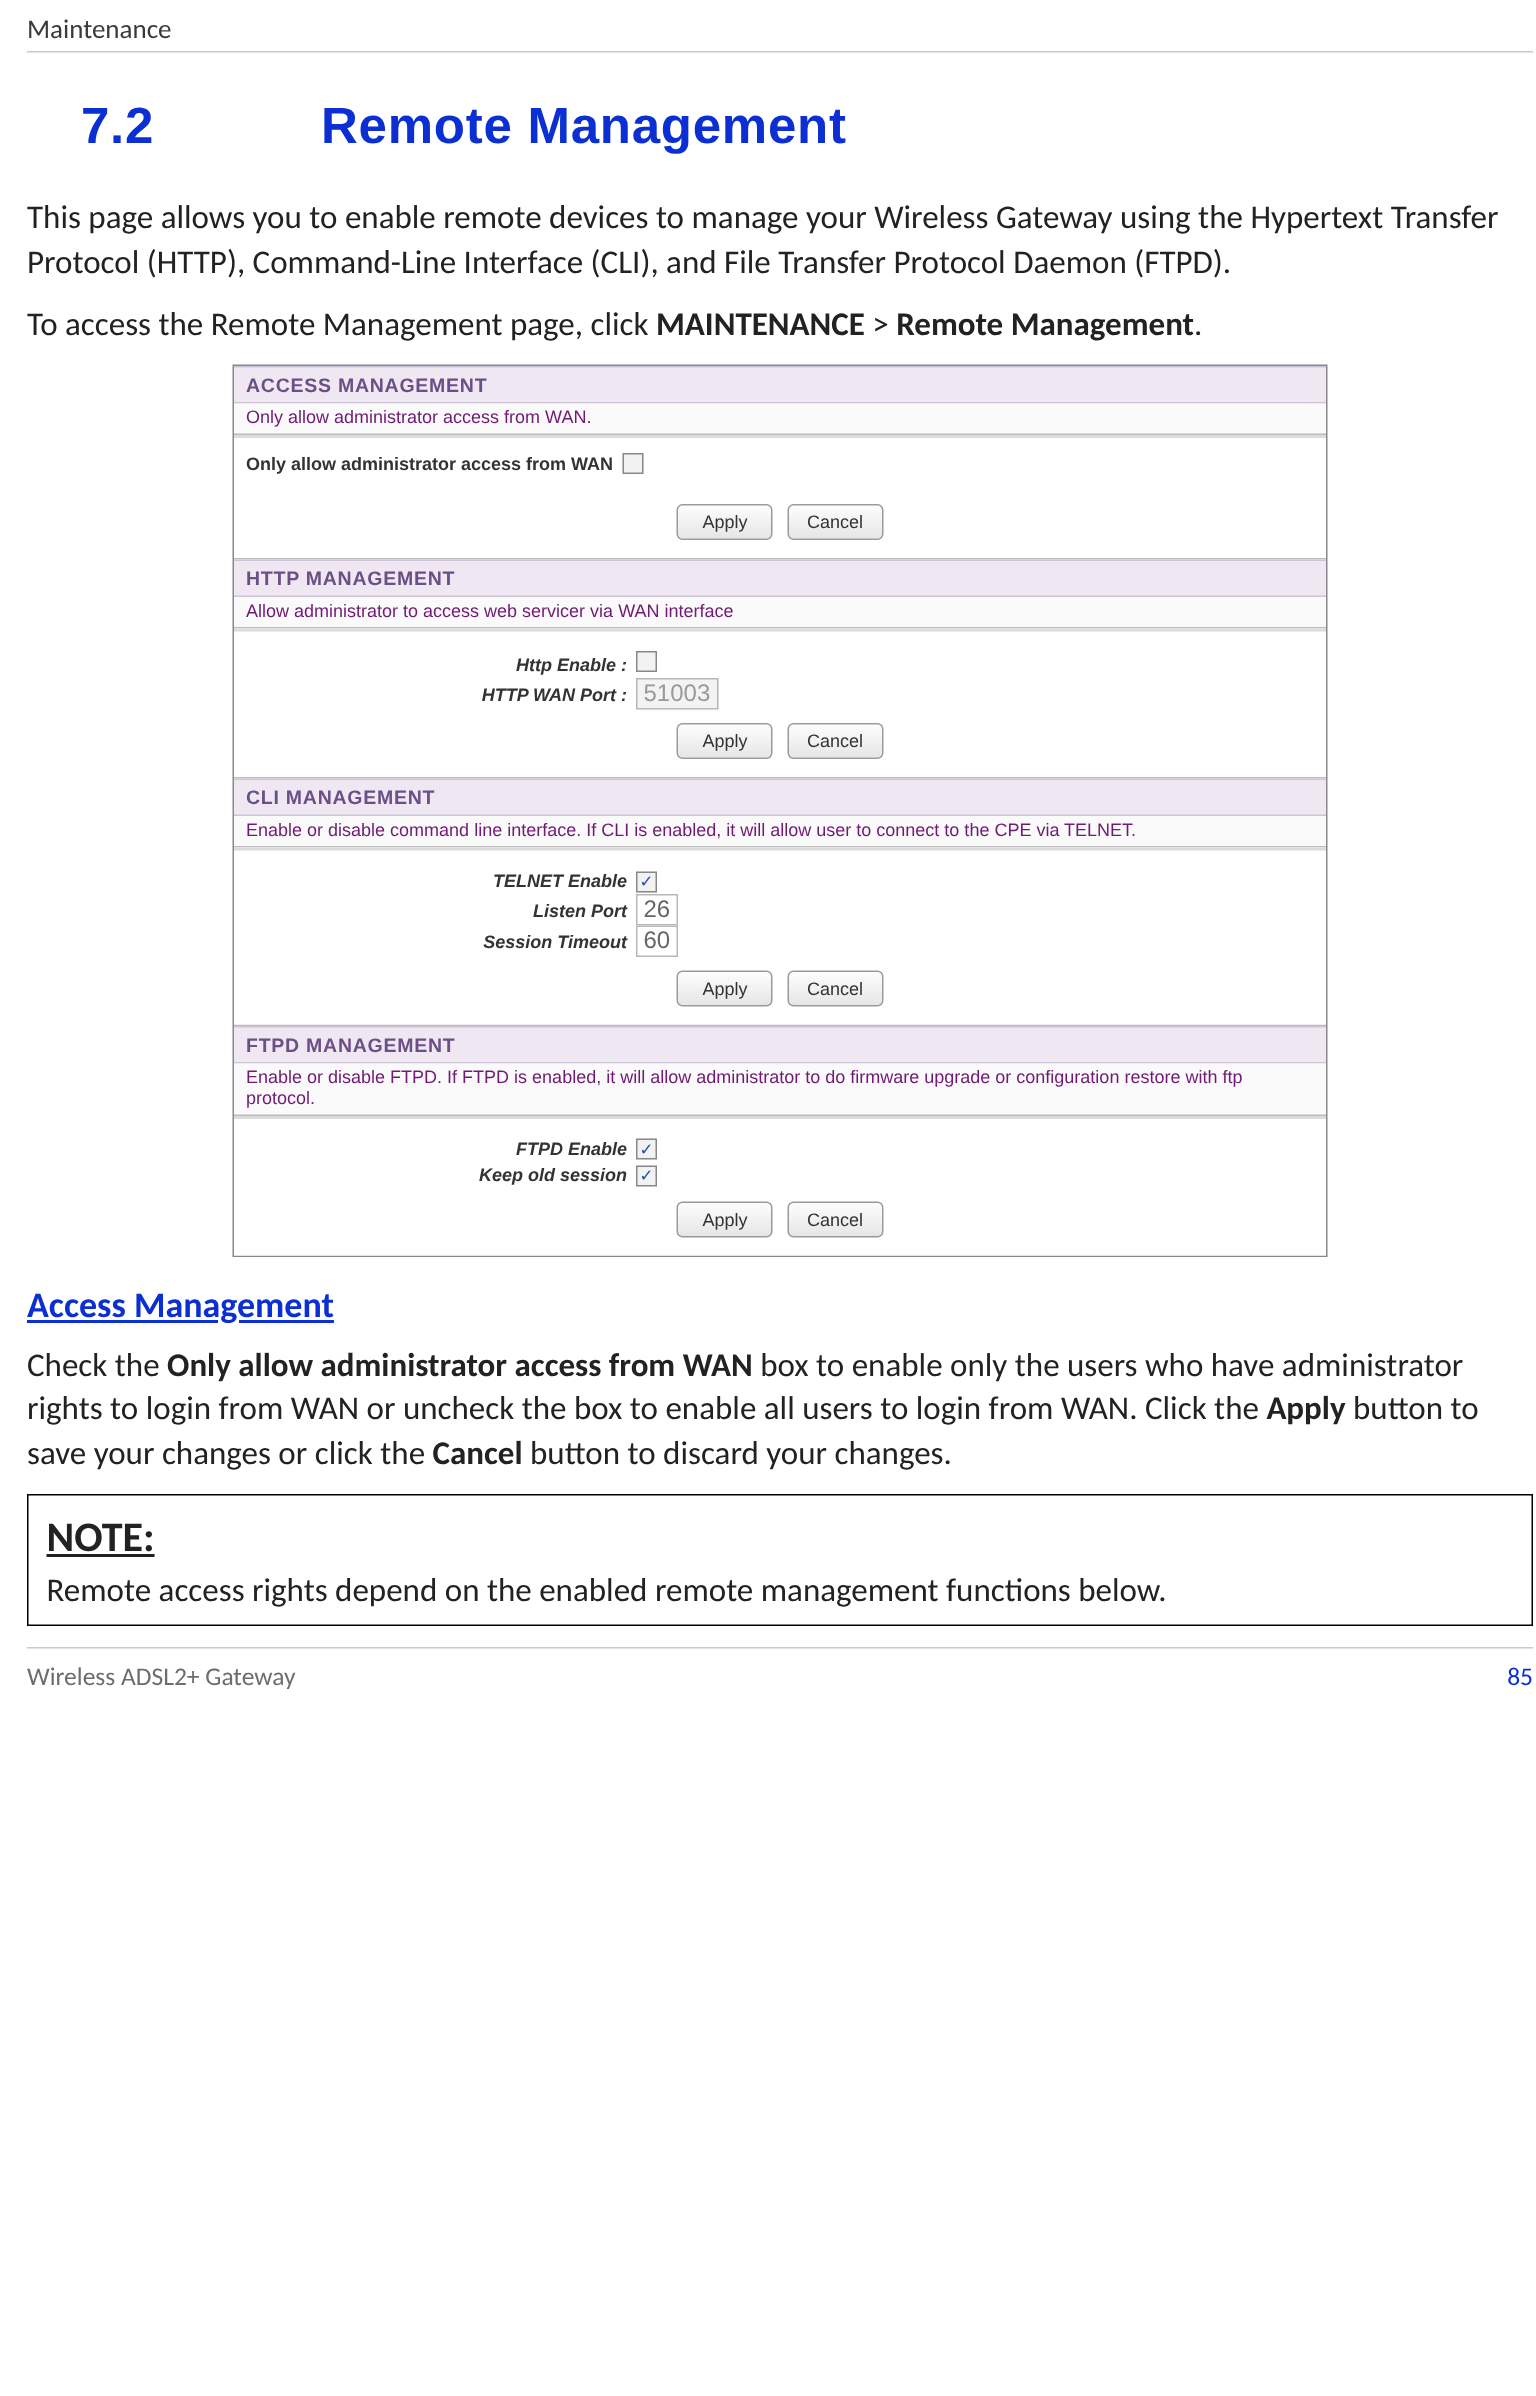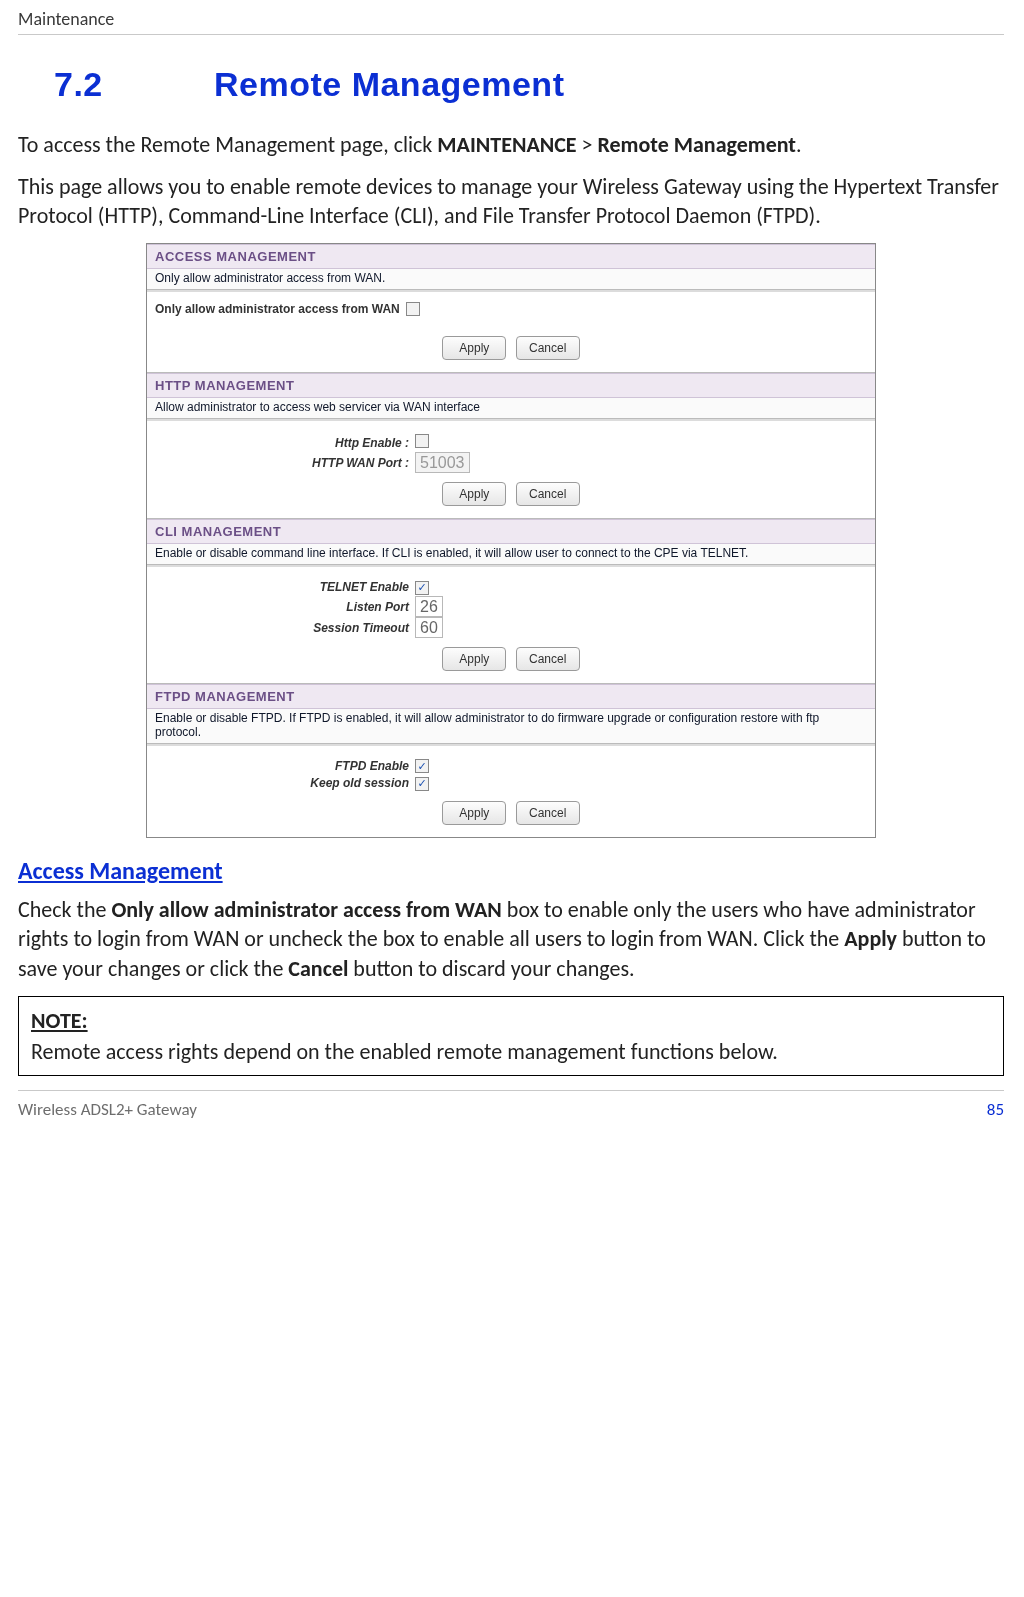--- a/index.html
+++ b/index.html
@@ -1,38 +1,38 @@
 <!DOCTYPE html>
 <html><head>
 <meta charset="utf-8">
 <style>
   * { box-sizing: border-box; margin: 0; padding: 0; }
   html, body { width: 1024px; background: #fff; font-family: "Segoe UI", Calibri, Arial, sans-serif; color: #222; }
-  .page { width: 1024px; padding: 0 20px 0 18px; }
+  .page { width: 1024px; padding: 0 2px 0 18px; }
   .chapter-header { padding-top: 8px; }
   .chapter-header .title { font-size: 18px; color: #3a3a3a; }
   hr.sep { border: none; border-top: 1px solid #c9c9c9; margin-top: 4px; }
   .section-heading { color: #0b2fd3; font-family: Arial Black, Impact, sans-serif; font-weight: 900; font-size: 34px; letter-spacing: 0.5px; margin: 30px 0 26px 36px; }
   .section-heading .num { display: inline-block; width: 160px; }
   .body-text { font-size: 22px; line-height: 1.35; margin: 0 0 12px 0; }
   .bold { font-weight: 700; }
   .subheading { color: #0b2fd3; font-weight: 700; font-size: 24px; text-decoration: underline; margin: 18px 0 10px 0; }
   .note-box { border: 1px solid #000; padding: 10px 12px; margin-top: 8px; }
-  .note-box .note-label { font-weight: 700; text-decoration: underline; font-size: 22px; }
+  .note-box .note-label { font-weight: 700; text-decoration: underline; font-size: 28px; }
   .note-box .note-text { font-size: 22px; margin-top: 4px; }
   .footer { margin-top: 14px; }
   .footer hr { border: none; border-top: 1px solid #c9c9c9; }
   .footer-row { display: flex; justify-content: space-between; font-size: 17px; color: #6d6d6d; padding: 8px 0 14px 0; }
   .footer-row .pg { font-weight: 400; color: #0b2fd3; }
 
   
   .shot { width: 730px; margin: 6px auto 18px auto; border: 1px solid #888; background: #fff; font-family: Verdana, Tahoma, Arial, sans-serif; font-size: 12px; color: #333; }
   .panel { border-bottom: 1px solid #bbb; }
   .panel-head { background: #efe8f2; border-top: 1px solid #cfc3d7; border-bottom: 1px solid #cfc3d7; padding: 4px 8px; color: #6b4f86; font-weight: 700; letter-spacing: 0.5px; font-size: 13px; }
-  .panel-desc { padding: 2px 8px 4px 8px; color: #0f172a; border-bottom: 1px solid #bbb; background: #fafafa; }
+  .panel-desc { padding: 2px 8px 4px 8px; color: #701a75; border-bottom: 1px solid #bbb; background: #fafafa; }
   .panel-body { padding: 10px 8px 12px 8px; background: #fff; border-top: 2px solid #dcdcdc; }
   .field-row { display: flex; align-items: center; margin: 3px 0; }
   .field-row .lbl { width: 260px; text-align: right; font-weight: 700; padding-right: 6px; font-size: 12px; font-style: italic; }
   .field-row .ctrl { }
   .cbox { width: 14px; height: 14px; border: 1px solid #888; background: #f2f2f2; display: inline-flex; align-items: center; justify-content: center; font-size: 11px; color: #1a4fb0; }
   .tinput { width: 60px; height: 20px; border: 1px solid #b8b8b8; background: #fff; font-size: 16px; padding: 1px 4px; color: #666; }
   .tinput.disabled { background: #f3f3f3; color: #999; }
   .btnrow { text-align: center; margin-top: 10px; }
   .btn { display: inline-block; min-width: 64px; padding: 4px 12px; border: 1px solid #9a9a9a; border-radius: 4px; background: linear-gradient(#fdfdfd,#e6e6e6); font-size: 12px; color: #333; margin: 0 3px; }
   .wan-row { display: flex; align-items: center; padding: 10px 8px; font-weight: 700; font-size: 12px; border-top: 2px solid #dcdcdc; background:#fff; }
@@ -44,24 +44,24 @@
 <div class="page">
   <div class="chapter-header">
     <div class="title">Maintenance</div>
     <hr class="sep">
   </div>
 
   <h1 class="section-heading">
     <span class="num">7.2</span><span>Remote Management</span>
   </h1>
 
+  <p class="body-text">This page allows you to enable remote devices to manage your Wireless Gateway using the Hypertext Transfer Protocol (HTTP), Command-Line Interface (CLI), and File Transfer Protocol Daemon (FTPD).</p>
   <p class="body-text">
     <span>To access the Remote Management page, click </span><span class="bold">MAINTENANCE</span><span> &gt; </span><span class="bold">Remote Management</span><span>.</span>
   </p>
-  <p class="body-text">This page allows you to enable remote devices to manage your Wireless Gateway using the Hypertext Transfer Protocol (HTTP), Command-Line Interface (CLI), and File Transfer Protocol Daemon (FTPD).</p>
 
   <div class="shot">
 
     <div class="panel">
       <div class="panel-head">ACCESS MANAGEMENT</div>
       <div class="panel-desc">Only allow administrator access from WAN.</div>
       <div class="wan-row">
         <span>Only allow administrator access from WAN</span>
         <span class="cbox"></span>
       </div>

